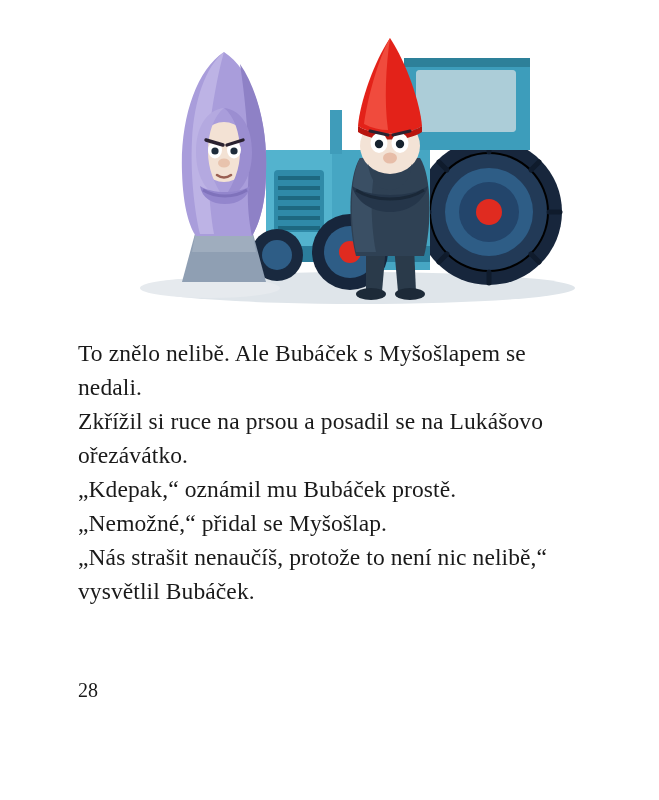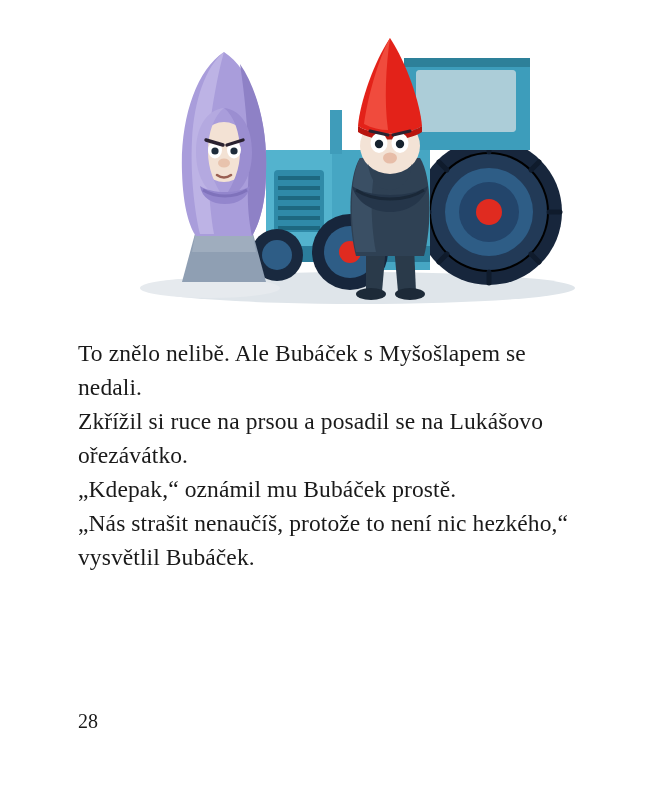--- a/index.html
+++ b/index.html
@@ -47,21 +47,21 @@
     line-height: 34px;
     letter-spacing: 0.1px;
     text-align: left;
     font-family: "Liberation Serif", serif;
   }
 
   
   .folio {
     position: absolute;
     left: 78px;
-    top: 710px;
+    top: 679px;
     font-size: 20px;
     font-family: "Liberation Serif", serif;
     color: #1a1a1a;
   }
 </style>
 </head>
 <body>
 
 <div class="page">
 
@@ -184,17 +184,18 @@
 
         <path d="M368 164 C374 178 406 178 412 164 C410 180 402 190 390 190 C378 190 370 180 368 164 Z" fill="#2f4154"></path>
       </g>
     </svg>
   </div>
 
   <div class="story">
     <p>To znělo nelibě. Ale Bubáček s Myšošlapem se nedali.</p>
     <p>Zkřížil si ruce na prsou a posadil se na Lukášovo ořezávátko.</p>
     <p>„Kdepak,“ oznámil mu Bubáček prostě.</p>
-    <p>„Nás strašit nenaučíš, protože to není nic hezkého,“ vysvětlil Bubáček.</p>
+    <p>„Nemožné,“ přidal se Myšošlap.</p>
+    <p>„Nás strašit nenaučíš, protože to není nic nelibě,“ vysvětlil Bubáček.</p>
   </div>
 
   <div class="folio">28</div>
 </div>
 
 </body></html>

